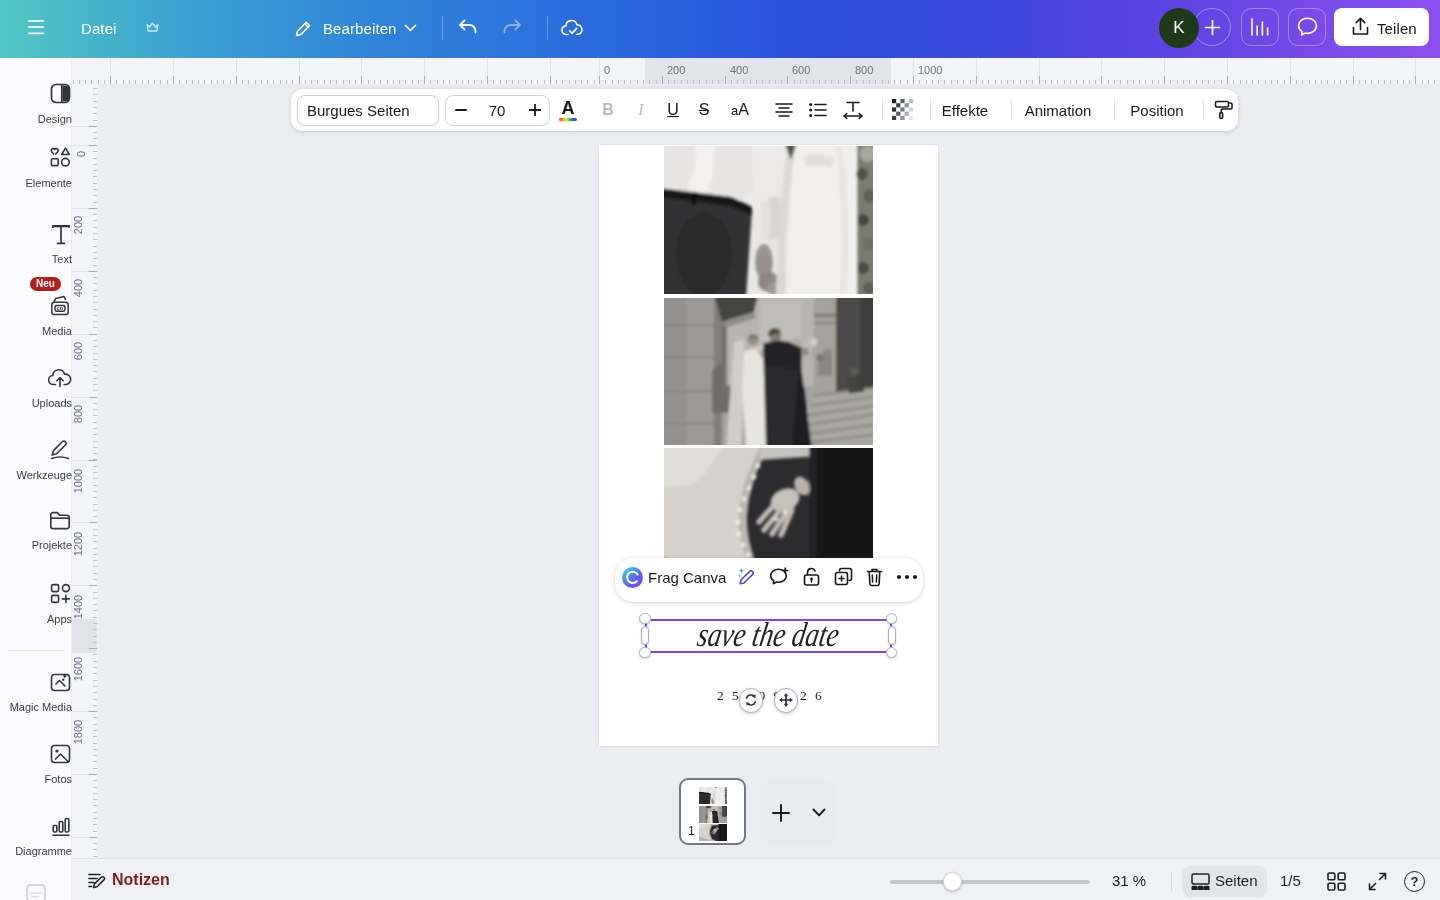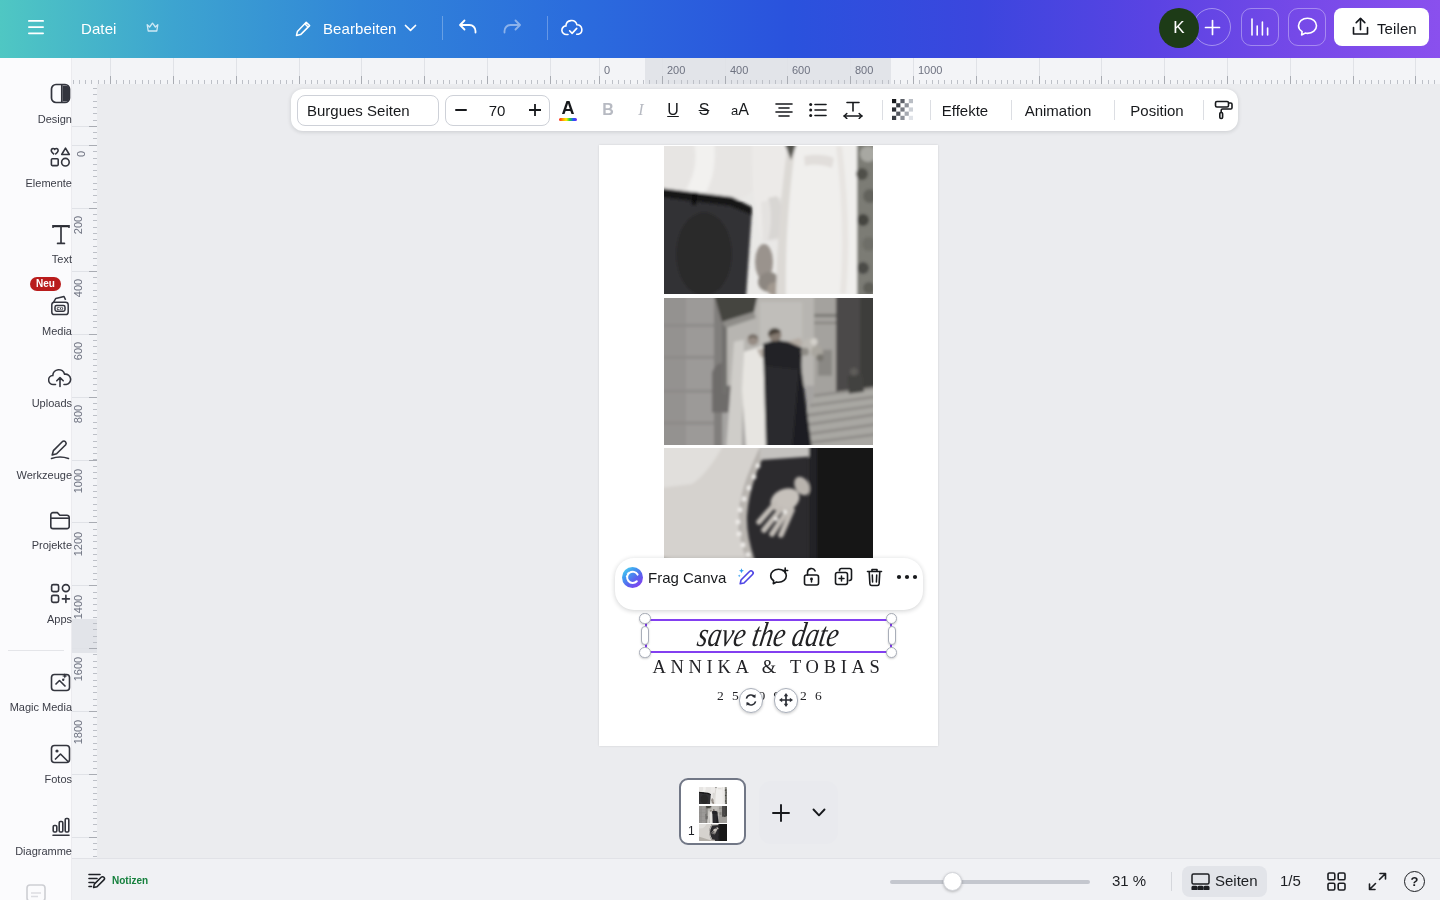--- a/index.html
+++ b/index.html
@@ -29,21 +29,21 @@
   
   #page { position:absolute; left:599px; top:145px; width:339px; height:601px; background:#fff; box-shadow:0 0 2px rgba(0,0,0,.12); }
   .photo { position:absolute; left:65px; width:209px; overflow:hidden; }
 
   
   #toolbar { position:absolute; left:291px; top:89px; width:947px; height:42px; background:#fff; border-radius:12px; box-shadow:0 1px 4px rgba(14,19,24,.15); }
   .tb { position:absolute; top:0; height:42px; display:flex; align-items:center; color:#17191c; font-size:15px; }
   .tb-div { position:absolute; top:11px; width:1px; height:20px; background:#dcdee3; }
 
   
-  #fragbar { position:absolute; left:615px; top:558px; width:308px; height:52px; background:#fff; border-radius:19px; box-shadow:0 1px 5px rgba(14,19,24,.2); }
+  #fragbar { position:absolute; left:615px; top:558px; width:308px; height:44px; background:#fff; border-radius:19px; box-shadow:0 1px 5px rgba(14,19,24,.2); }
   .handle { position:absolute; background:#fff; border:1px solid #a9aeb9; box-shadow:0 1px 2px rgba(0,0,0,.18); }
 
   
   #bottombar { position:absolute; left:72px; top:858px; width:1368px; height:42px; background:#f0f1f4; border-top:1px solid #e1e2e7; }
 </style>
 </head>
 <body>
 
 <div id="header">
 
@@ -399,21 +399,20 @@
   <svg class="photo" style="top:1px;height:148px" width="209" height="148" viewBox="0 0 209 148">
       <use href="#ph1"></use>
     </svg>
   <svg class="photo" style="top:152.5px;height:147.5px" width="209" height="148" viewBox="0 0 209 148" preserveAspectRatio="none">
       <use href="#ph2"></use>
     </svg>
   <svg class="photo" style="top:303px;height:148px" width="209" height="148" viewBox="0 0 209 148">
       <use href="#ph3"></use>
     </svg>
   <div class="abs" style="left:0;top:475px;width:339px;text-align:center;font-family:'Liberation Serif',serif;font-style:italic;font-size:27px;color:#222224;transform:skewX(-10deg) scaleY(1.28)">save the date</div>
-  <div class="abs" style="left:0;top:512px;width:339px;text-align:center;font-family:'Liberation Serif',serif;font-size:18.5px;letter-spacing:4.7px;color:#232327">ANNIKA &amp; TOBIAS</div>
   <div class="abs" style="left:5px;top:543px;width:339px;text-align:center;font-family:'Liberation Serif',serif;font-size:13.5px;letter-spacing:8.2px;color:#232327">25.09.26</div>
 </div>
 
 <div class="abs" style="left:645px;top:618.6px;width:246.5px;height:34px;border:2px solid #833ff0"></div>
 
 <div class="handle" style="left:639.2px;top:612.8px;width:11.6px;height:11.6px;border-radius:50%"></div>
 <div class="handle" style="left:885.7px;top:612.8px;width:11.6px;height:11.6px;border-radius:50%"></div>
 <div class="handle" style="left:639.2px;top:646.8px;width:11.6px;height:11.6px;border-radius:50%"></div>
 <div class="handle" style="left:885.7px;top:646.8px;width:11.6px;height:11.6px;border-radius:50%"></div>
 
@@ -603,21 +602,21 @@
 
   <svg class="abs" style="left:16px;top:14px" width="19" height="18" viewBox="0 0 19 18">
       <g stroke="#1e2126" stroke-width="1.6" stroke-linecap="round">
         <path d="M1 1.5 h11"></path>
         <path d="M1 5.5 h8"></path>
         <path d="M1 9.5 h5"></path>
         <path d="M1 13.5 h2.5"></path>
       </g>
       <path d="M13.2 4.2 a1.9 1.9 0 0 1 2.7 2.7 L9 13.8 l-3.4 .7 .7 -3.4 Z" fill="none" stroke="#1e2126" stroke-width="1.5" stroke-linejoin="round"></path>
     </svg>
-  <div class="abs" style="left:40px;top:0;height:42px;display:flex;align-items:center;font-size:10px;font-weight:600;color:#15803d">Notizen</div>
+  <div class="abs" style="left:40px;top:0;height:42px;display:flex;align-items:center;font-size:16px;font-weight:600;color:#7f1d1d">Notizen</div>
 
   <div class="abs" style="left:818px;top:20.5px;width:200px;height:4px;border-radius:2px;background:#c4c7ce"></div>
   <div class="abs" style="left:871px;top:13px;width:19px;height:19px;border-radius:50%;background:#fff;border:1px solid #d4d6db;box-shadow:0 1px 3px rgba(0,0,0,.25)"></div>
   <div class="abs" style="left:1040px;top:0;height:42px;display:flex;align-items:center;font-size:15px;color:#1c1e22">31 %</div>
   <div class="abs" style="left:1099px;top:13px;width:1px;height:19px;background:#d5d7dc"></div>
   <div class="abs" style="left:1110px;top:7px;width:85px;height:31px;border-radius:8px;background:#e2e4e9"></div>
   <svg class="abs" style="left:1119px;top:14px" width="19" height="17" viewBox="0 0 19 17">
       <g fill="none" stroke="#1c1e22" stroke-width="1.5">
         <rect x="1" y="1" width="17" height="10" rx="1.5"></rect>
         <rect x="1.2" y="13.4" width="4.6" height="3.4" rx="0.8" fill="#1c1e22"></rect>

